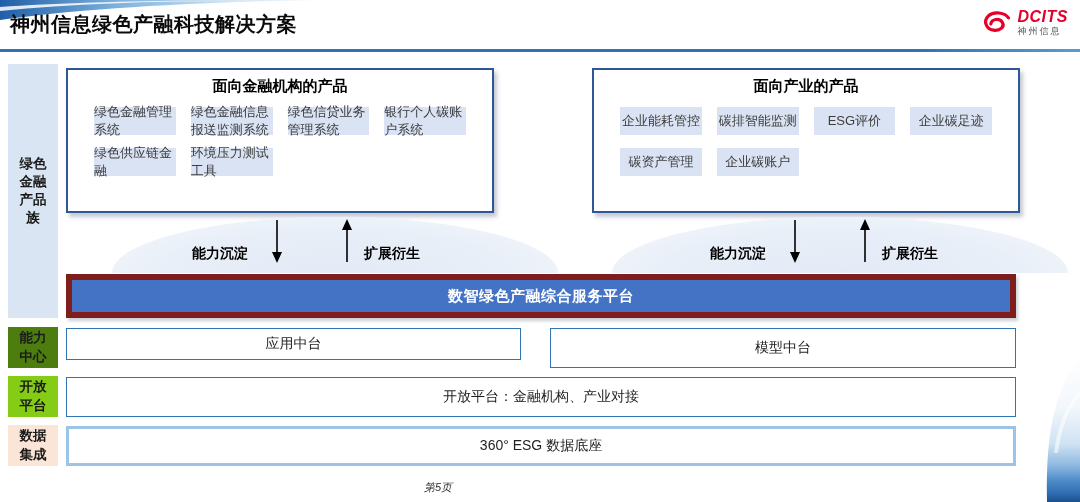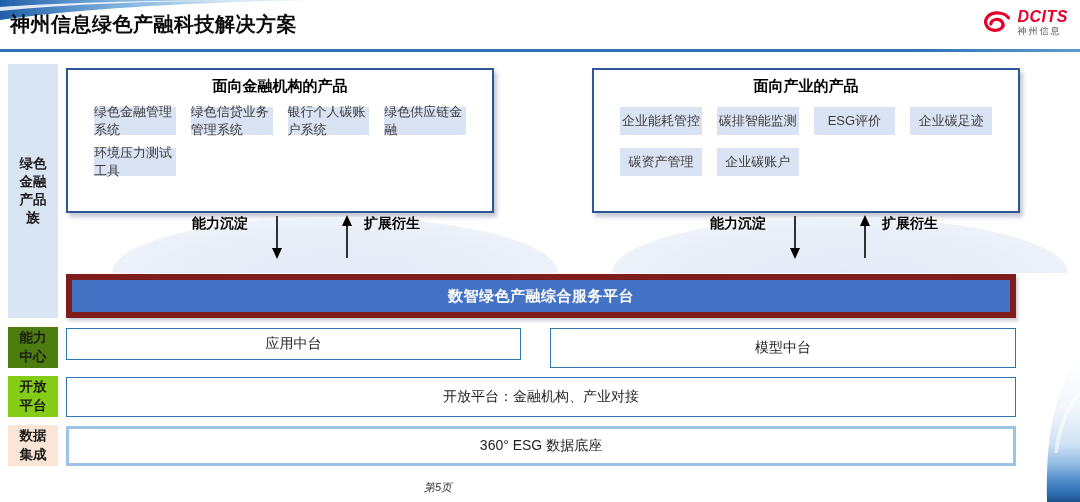--- a/index.html
+++ b/index.html
@@ -70,21 +70,21 @@
   .dome {
     position: absolute; top: 217px; height: 56px;
     border-radius: 100% 100% 0 0 / 200% 200% 0 0;
     background: radial-gradient(ellipse at 50% 100%, #e3eaf6 0%, #e9eff8 55%, #f7fafd 100%);
   }
   .dome-left { left: 112px; width: 446px; }
   .dome-right { left: 612px; width: 456px; }
 
   .flow {
     position: absolute; top: 215px; height: 48px;
-    display: flex; align-items: flex-start;
+    display: flex; align-items: flex-end;
   }
   .flow-left { left: 192px; }
   .flow-right { left: 710px; }
   .flow-label { font-size: 14px; font-weight: bold; color: #000; white-space: nowrap; }
   .gap-a { width: 23px; } .gap-b { width: 58px; } .gap-c { width: 11px; }
   .arrow-svg { display: block; }
 
   
   .platform-bar {
     position: absolute; left: 66px; top: 274px; width: 950px; height: 44px;
@@ -155,20 +155,21 @@
     <div class="wrap2">开放平台</div>
   </div>
   <div class="side-box side-data">
     <div class="wrap2">数据集成</div>
   </div>
 
   <section class="pbox pbox-left">
     <h2 class="pbox-title">面向金融机构的产品</h2>
     <div class="pgrid">
       <div class="pitem">绿色金融管理系统</div>
+      <div class="pitem">绿色金融信息报送监测系统</div>
       <div class="pitem">绿色信贷业务管理系统</div>
       <div class="pitem">银行个人碳账户系统</div>
       <div class="pitem">绿色供应链金融</div>
       <div class="pitem">环境压力测试工具</div>
     </div>
   </section>
 
   <section class="pbox pbox-right">
     <h2 class="pbox-title">面向产业的产品</h2>
     <div class="pgrid">

